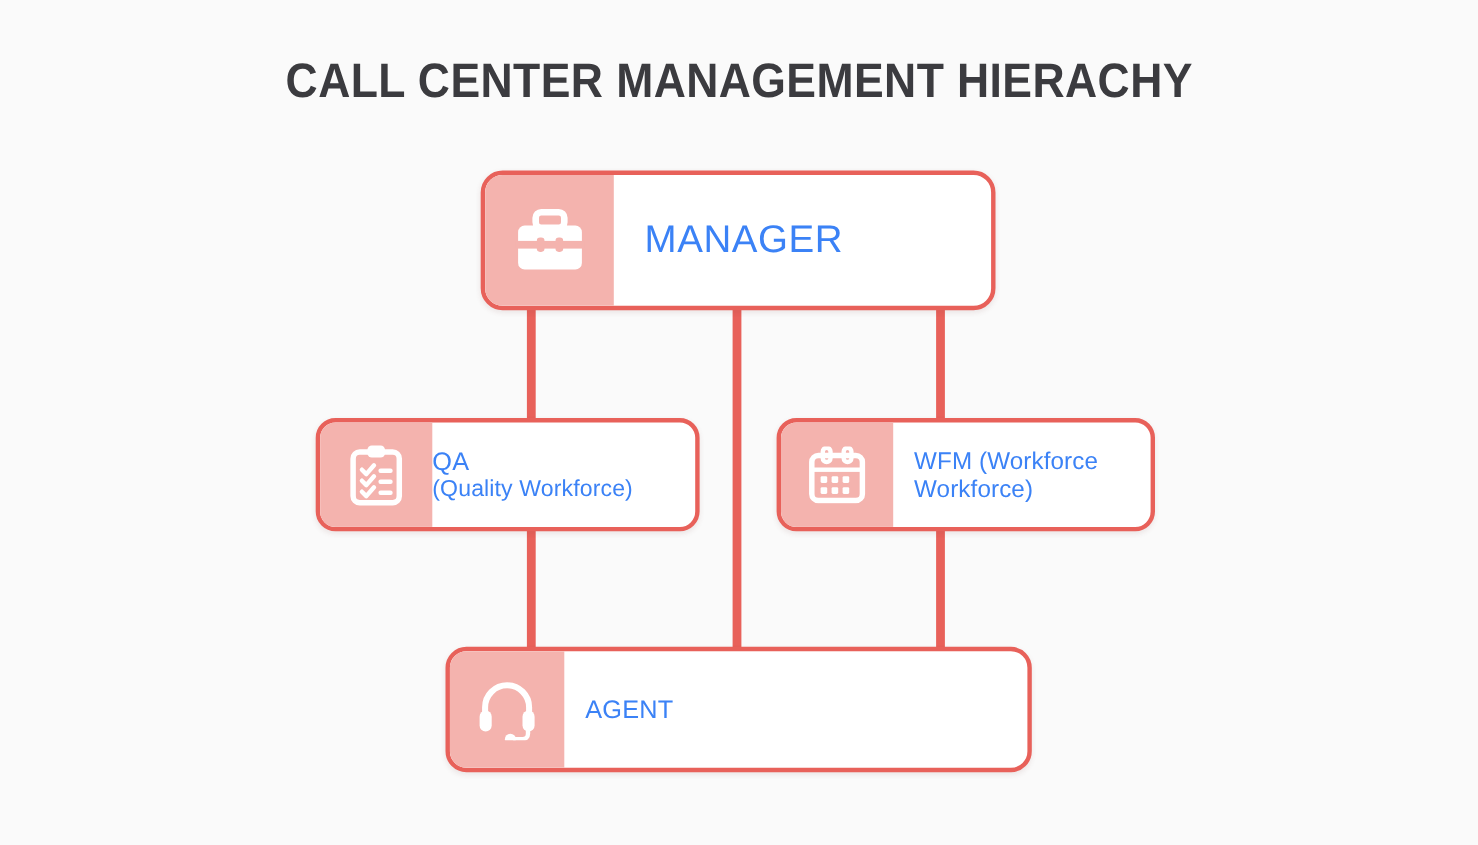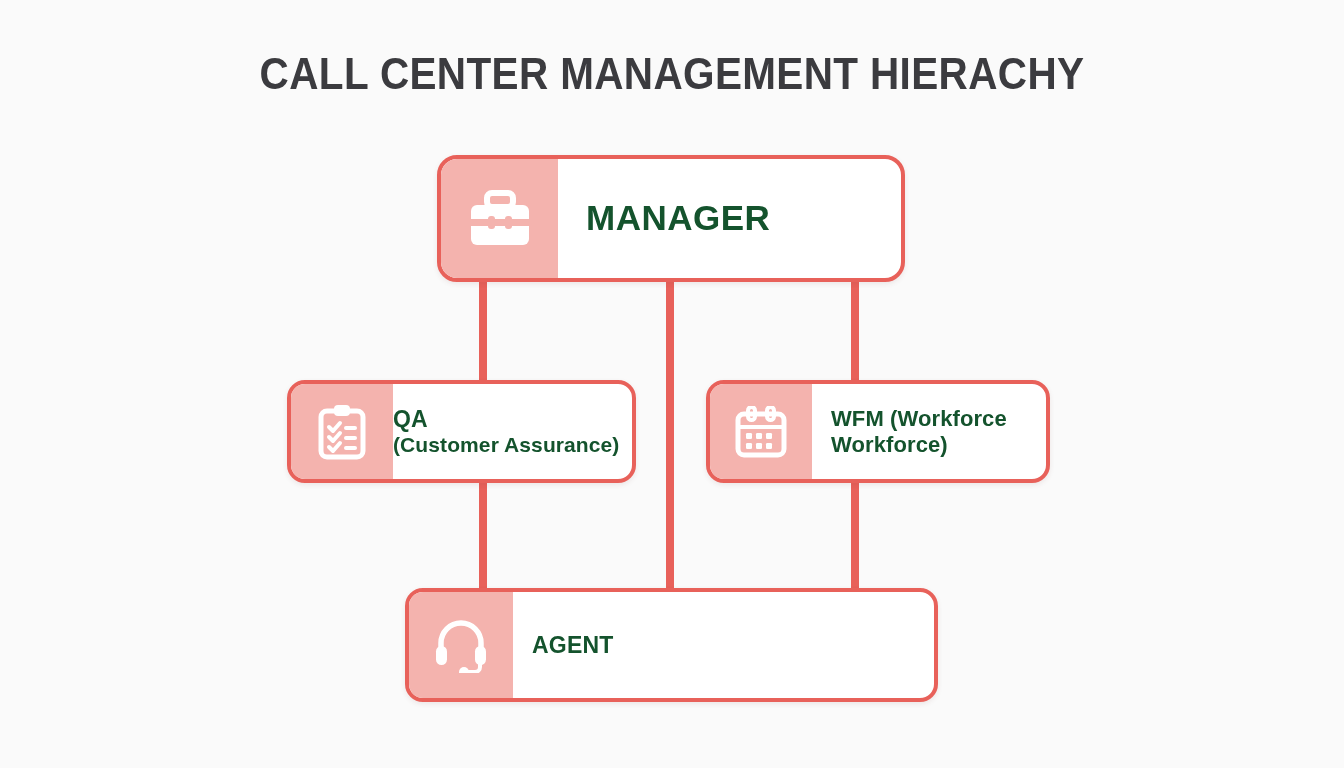--- a/index.html
+++ b/index.html
@@ -76,22 +76,22 @@
     align-items: center;
     justify-content: center;
   }
   .node-icon svg { display: block; }
 
   .node-label {
     flex: 1 1 auto;
     display: flex;
     flex-direction: column;
     justify-content: center;
-    color: #14532d;
-    font-weight: 700;
+    color: #3b82f6;
+    font-weight: 400;
     line-height: 1.16;
   }
 
   
   #node-manager {
     left: 437px;
     top: 155px;
     width: 468px;
     height: 127px;
     border-radius: 20px;
@@ -122,20 +122,21 @@
   }
   #node-wfm .node-icon { width: 102px; }
   #node-wfm .node-label { padding-left: 19px; padding-right: 10px; }
 
   
   #node-agent {
     left: 405px;
     top: 588px;
     width: 533px;
     height: 114px;
+    border-radius: 19px;
   }
   #node-agent .node-icon { width: 104px; }
   #node-agent .node-label { padding-left: 19px; }
 
   
   .line-primary   { font-size: 23px; letter-spacing: 0.2px; }
   .line-secondary { font-size: 21px; letter-spacing: 0.1px; }
   .wrap-two { font-size: 22px; letter-spacing: 0.1px; }
 </style>
 </head>
@@ -181,21 +182,21 @@
         <path d="M11 23 l4 4 l7 -8" stroke="#ffffff" stroke-width="4" stroke-linecap="round" stroke-linejoin="round" fill="none"></path>
         <path d="M11 33 l4 4 l7 -8" stroke="#ffffff" stroke-width="4" stroke-linecap="round" stroke-linejoin="round" fill="none"></path>
         <path d="M11 43 l4 4 l7 -8" stroke="#ffffff" stroke-width="4" stroke-linecap="round" stroke-linejoin="round" fill="none"></path>
         <rect x="26" y="22" width="13" height="4" rx="2" fill="#ffffff"></rect>
         <rect x="26" y="32" width="13" height="4" rx="2" fill="#ffffff"></rect>
         <rect x="26" y="42" width="13" height="4" rx="2" fill="#ffffff"></rect>
       </svg>
     </div>
     <div class="node-label">
       <span class="line-primary">QA</span>
-      <span class="line-secondary">(Customer Assurance)</span>
+      <span class="line-secondary">(Quality Workforce)</span>
     </div>
   </div>
 
   <div class="node" id="node-wfm">
     <div class="node-icon">
       <svg width="52" height="52" viewBox="0 0 52 52" fill="none" aria-hidden="true">
         <rect x="3" y="8" width="46" height="41" rx="6" stroke="#ffffff" stroke-width="5" fill="none"></rect>
         <rect x="13" y="1" width="7" height="13" rx="3.5" stroke="#ffffff" stroke-width="4" fill="none"></rect>
         <rect x="32" y="1" width="7" height="13" rx="3.5" stroke="#ffffff" stroke-width="4" fill="none"></rect>
         <rect x="3" y="19" width="46" height="4" fill="#ffffff"></rect>

